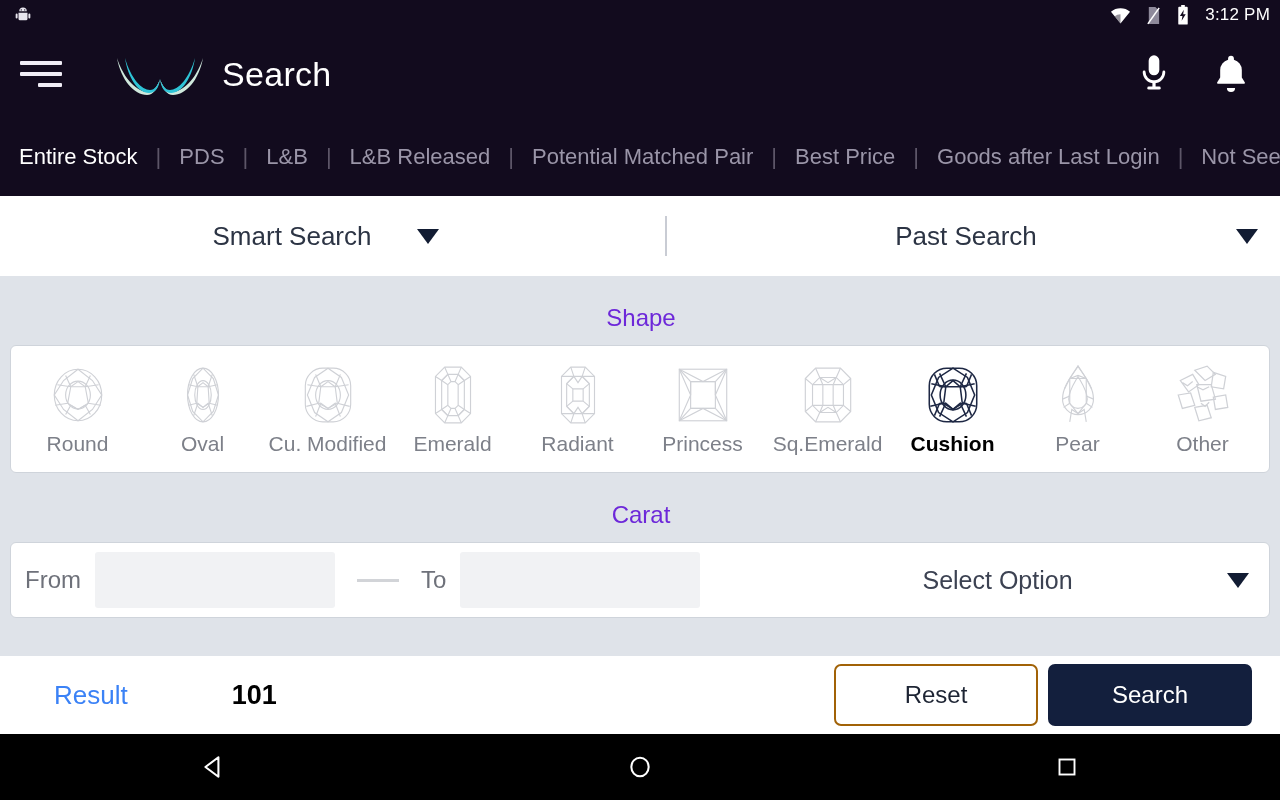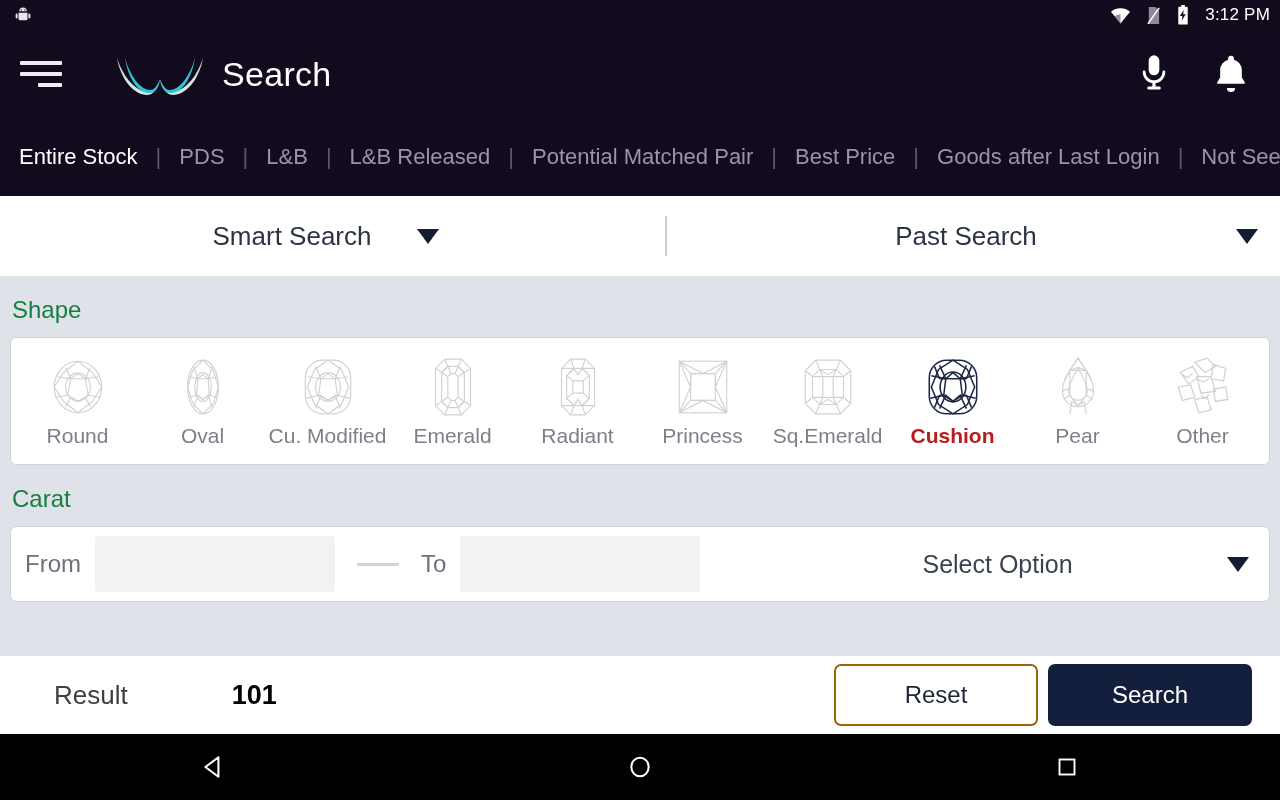--- a/index.html
+++ b/index.html
@@ -55,49 +55,49 @@
   .modecell.smart .ml { margin-right:46px; }
   .caret { width:0;height:0;border-left:11px solid transparent;border-right:11px solid transparent;border-top:15px solid #121c33; }
   .modecell.smart .caret { position:static; }
   .modecell.past .caret { position:absolute; right:22px; }
   .mode-divider { position:absolute; left:665px; top:20px; width:2px; height:40px; background:#c9ccd4; }
 
   
   .body {
     flex:1 1 auto; background:#dfe3e9; padding:0 10px; position:relative; overflow:hidden;
   }
-  .section-label { font-size:24px; color:#15803d; padding:20px 0 13px 2px; }
+  .section-label { font-size:24px; color:#6d28d9; padding:28px 0 13px 2px;text-align:center; }
   .card { background:#ffffff; border:1px solid #cfd4db; border-radius:6px; }
 
   .shape-row { display:flex; align-items:flex-start; height:128px; padding:0 4px; }
   .shape-item {
     flex:1 1 0; display:flex; flex-direction:column; align-items:center; justify-content:center;
     gap:4px; cursor:pointer; height:100%;
   }
   .shape-ico { width:66px; height:66px; display:block; }
   .shape-name { font-size:21px; color:#7d8089; }
-  .shape-item.selected .shape-name { color:#b91c1c; font-weight:bold; }
+  .shape-item.selected .shape-name { color:#000000; font-weight:bold; }
 
   .carat-row { display:flex; align-items:center; height:76px; }
   .carat-left { display:flex; align-items:center; flex:0 0 715px; padding-left:14px; }
   .lbl { font-size:24px; color:#6e717a; }
   .numbox { height:56px; background:#f1f2f4; border:none; border-radius:3px; }
   .numbox.from { width:240px; margin-left:14px; }
   .numbox.to { width:240px; margin-left:14px; }
   .dash { width:42px; height:3px; background:#d2d4d8; margin:0 22px; }
   .carat-right { flex:1 1 auto; display:flex; align-items:center; justify-content:center; position:relative; cursor:pointer; }
   .carat-right .sel-txt { font-size:25px; color:#3c4252; }
   .carat-right .caret { position:absolute; right:20px; }
 
   
   .actionbar {
     height:78px; flex:0 0 78px; background:#ffffff;
     display:flex; align-items:center; padding:0 28px 0 54px;
   }
-  .result-lbl { font-size:26px; color:#404040; }
+  .result-lbl { font-size:26px; color:#3b82f6; }
   .result-val { font-size:27px; color:#000000; font-weight:bold; margin-left:104px; }
   .btns { margin-left:auto; display:flex; align-items:center; gap:10px; }
   .btn { height:62px; border-radius:7px; font-size:24px; display:flex; align-items:center; justify-content:center; cursor:pointer; }
   .btn.reset { width:204px; background:#ffffff; border:2px solid #a16207; color:#1d2433; }
   .btn.search { width:204px; background:#131f3d; border:2px solid #131f3d; color:#ffffff; }
 
   
   .navbar { height:66px; flex:0 0 66px; background:#000000; display:flex; align-items:center; justify-content:space-around; }
   .navbtn { width:120px; height:66px; display:flex; align-items:center; justify-content:center; cursor:pointer; }
 </style>

